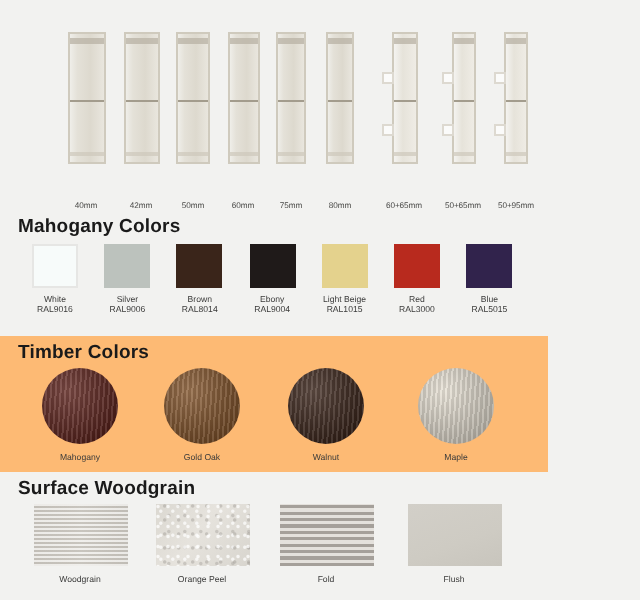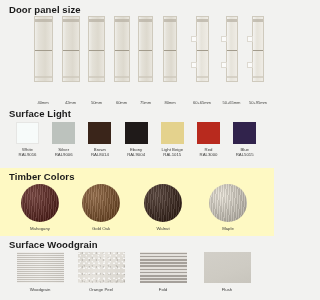--- a/index.html
+++ b/index.html
@@ -122,21 +122,21 @@
     font-size: 4.3px;
     line-height: 5.4px;
     color: #3b3b3a;
   }
 
   
   #timber-colors-section {
     position: absolute;
     left: 0; top: 168px;
     width: 274px; height: 68px;
-    background: #fef9c3;
+    background: #fdba74;
   }
   #timber-colors-section .section-title {
     position: absolute;
     left: 9px; top: 3px;
   }
   .timber-row { position: absolute; left: 0; top: 16px; width: 274px; }
   .timber-item { position: absolute; top: 0; }
   .timber-circle {
     width: 38px; height: 38px;
     border-radius: 50%;
@@ -194,21 +194,20 @@
       #e4e1dc 1.6px, #e4e1dc 3.2px);
   }
   .tex-flush {
     background: linear-gradient(160deg,#d2cfc8 0%,#cecbc3 60%,#c8c5bd 100%);
   }
 </style>
 </head>
 <body>
 
 <div id="door-panel-section">
-  <div class="section-title">Door panel size</div>
   <div class="door-row">
       <div class="door-item" style="left: 33.5px; width: 19px;">
         <div class="door-col" style="left: 0px; width: 19px;">
           <div class="door-cap"></div>
           <div class="door-split"></div>
           <div class="door-foot"></div>
         </div>
       </div>
       <div class="door-label" style="left: 28px; width: 30px;">
         <div>40mm</div>
@@ -314,21 +313,21 @@
       </div>
       <div class="door-label" style="left: 243px; width: 30px;">
         <div>50+95mm</div>
         <div>Thermal</div>
         <div>insulation</div>
       </div>
     </div>
 </div>
 
 <div id="surface-colors-section">
-  <div class="section-title">Surface Light</div>
+  <div class="section-title">Mahogany Colors</div>
   <div class="swatch-row">
       <div class="swatch-item" style="left: 16px; width: 23px;">
         <div class="swatch-chip" style="background: rgb(247, 251, 250); border: 0.5px solid rgb(230, 230, 228);"></div>
         <div class="swatch-label">
           <div>White</div>
           <div>RAL9016</div>
         </div>
       </div>
       <div class="swatch-item" style="left: 52.2px; width: 23px;">
         <div class="swatch-chip" style="background: rgb(188, 194, 189);"></div>

